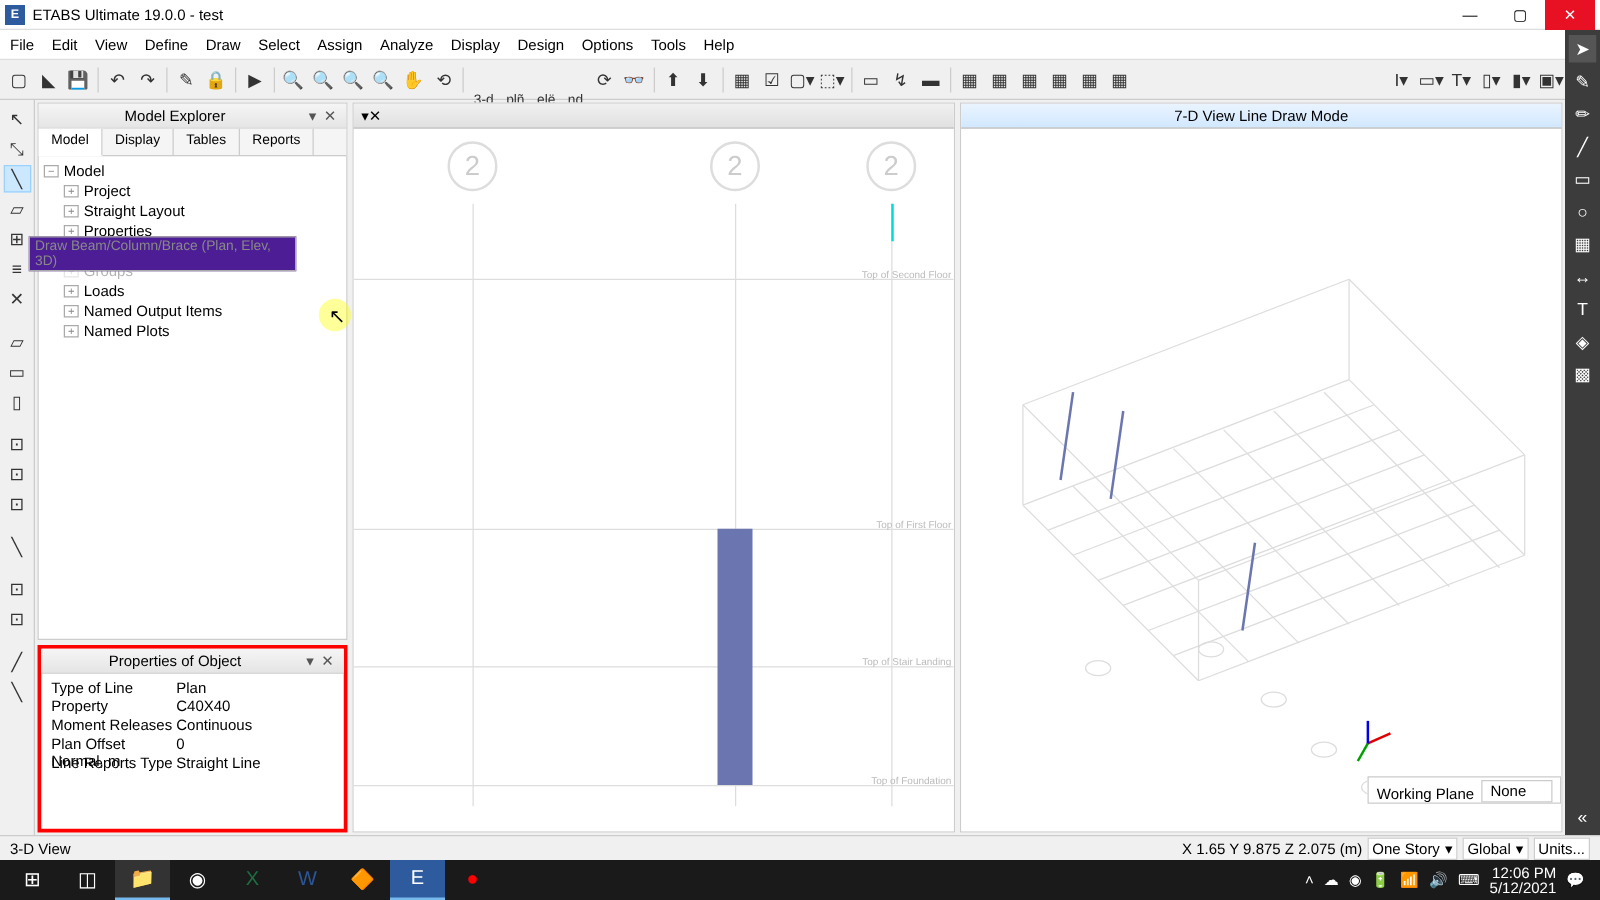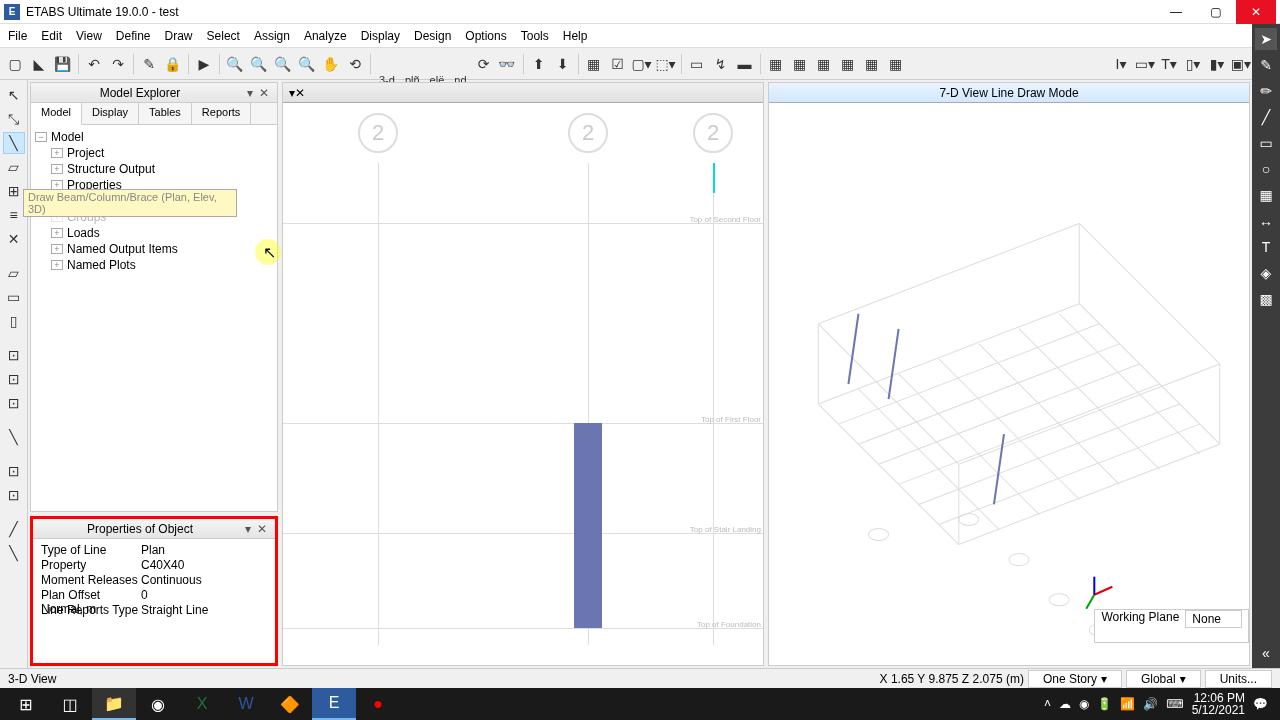--- a/index.html
+++ b/index.html
@@ -39,46 +39,46 @@
 .panel-header .icon { width: 14px; text-align: center; color: #555; }
 
 .model-explorer { flex: 1; }
 .model-tabs { height: 22px; display: flex; border-bottom: 1px solid #ccc; background: #f5f5f5; }
 .model-tabs .tab { padding: 3px 10px; font-size: 11px; border-right: 1px solid #ccc; }
 .model-tabs .tab.active { background: #fff; border-bottom: 1px solid #fff; margin-bottom: -1px; }
 .tree { padding: 4px; font-size: 11px; position: relative; }
 .tree .node { display: flex; align-items: center; height: 16px; }
 .tree .node .exp { width: 12px; text-align: center; color: #888; font-size: 9px; border: 1px solid #aaa; height: 10px; line-height: 8px; margin-right: 4px; }
 .tree .lvl1 { padding-left: 16px; }
-.tooltip-hint { position: absolute; left: -8px; top: 64px; background: #fef9c3; border: 1px solid #aaa; padding: 1px 4px; font-size: 11px; color: #888; z-index: 10; width: 214px; }
+.tooltip-hint { position: absolute; left: -8px; top: 64px; background: #4c1d95; border: 1px solid #aaa; padding: 1px 4px; font-size: 11px; color: #888; z-index: 10; width: 214px; }
 
 .properties-panel { border: 3px solid #ff0000; height: 150px; }
 .props-body { padding: 4px 8px; font-size: 11px; }
 .prop-row { display: flex; height: 15px; align-items: flex-start; }
 .prop-row .label { width: 100px; }
 
 .viewports { flex: 1; display: flex; }
 .viewport { flex: 1; display: flex; flex-direction: column; border: 1px solid #ccc; margin: 2px; background: #fff; }
 .vp-tab { height: 20px; background: linear-gradient(#eaf4ff,#d1e8ff); border-bottom: 1px solid #aaa; display: flex; align-items: center; padding: 0 6px; font-size: 11px; position: relative; }
 .vp-tab.inactive { background: linear-gradient(#f0f0f0,#e0e0e0); }
 .vp-content { flex: 1; position: relative; background: #fff; overflow: hidden; }
 
 
 .elev-grid-label { position: absolute; width: 40px; height: 40px; border: 2px solid #ddd; border-radius: 50%; display: flex; align-items: center; justify-content: center; font-size: 22px; color: #ccc; }
 .elev-hline { position: absolute; left: 0; right: 0; height: 1px; background: #ddd; }
 .elev-vline { position: absolute; top: 60px; bottom: 20px; width: 1px; background: #ddd; }
 .elev-label-r { position: absolute; right: 2px; font-size: 8px; color: #bbb; }
 .column-rect { position: absolute; background: #6b76b0; }
 .cyan-mark { position: absolute; background: #00dddd; width: 2px; }
 
-.wp-panel { position: absolute; bottom: 22px; right: 0; height: 34px; background: #fff; border: 1px solid #ccc; display: flex; align-items: flex-start; padding: 0 6px; gap: 6px; font-size: 11px; }
+.wp-panel { position: absolute; bottom: 22px; right: 0; height: 22px; background: #fff; border: 1px solid #ccc; display: flex; align-items: flex-end; padding: 0 6px; gap: 6px; font-size: 11px; }
 
 .status-bar { position: absolute; bottom: 32px; left: 0; right: 0; height: 20px; background: #f0f0f0; border-top: 1px solid #ccc; display: flex; align-items: center; padding: 0 8px; font-size: 11px; }
 .status-bar .spacer { flex: 1; }
-.status-bar .combo { border: 1px solid #ccc; padding: 1px 14px; margin-left: 4px; background: #fff; display: flex; align-items: center; gap: 4px; }
+.status-bar .combo { border: 1px solid #ccc; padding: 1px 3px; margin-left: 4px; background: #fff; display: flex; align-items: center; gap: 4px; }
 
 .taskbar { position: absolute; bottom: 0; left: 0; right: 0; height: 32px; background: #1a1a1a; display: flex; align-items: center; padding: 0 4px; }
 .taskbar .tb-item { width: 44px; height: 32px; display: flex; align-items: center; justify-content: center; color: #fff; font-size: 16px; }
 .taskbar .tb-item.active { border-bottom: 2px solid #76b9ed; background: #333; }
 .taskbar .tray { margin-left: auto; display: flex; align-items: center; gap: 8px; color: #fff; font-size: 11px; padding-right: 8px; }
 .taskbar .clock { text-align: right; line-height: 12px; font-size: 10px; }
 
 .cursor-highlight { position: absolute; width: 26px; height: 26px; background: rgba(255,255,0,0.4); border-radius: 50%; pointer-events: none; }
 .cursor-arrow { position: absolute; font-size: 16px; color: #000; pointer-events: none; }
 </style>
@@ -226,21 +226,21 @@
         <div class="node">
             <span class="exp">−</span>
             <span>Model</span>
           </div>
         <div class="node lvl1">
             <span class="exp">+</span>
             <span>Project</span>
           </div>
         <div class="node lvl1">
             <span class="exp">+</span>
-            <span>Structure Output</span>
+            <span>Straight Layout</span>
           </div>
         <div class="node lvl1">
             <span class="exp">+</span>
             <span>Properties</span>
           </div>
         <div class="node lvl1" style="opacity:0.3">
             <span class="exp">+</span>
             <span>Structural Objects</span>
           </div>
         <div class="tooltip-hint">Draw Beam/Column/Brace (Plan, Elev, 3D)</div>

